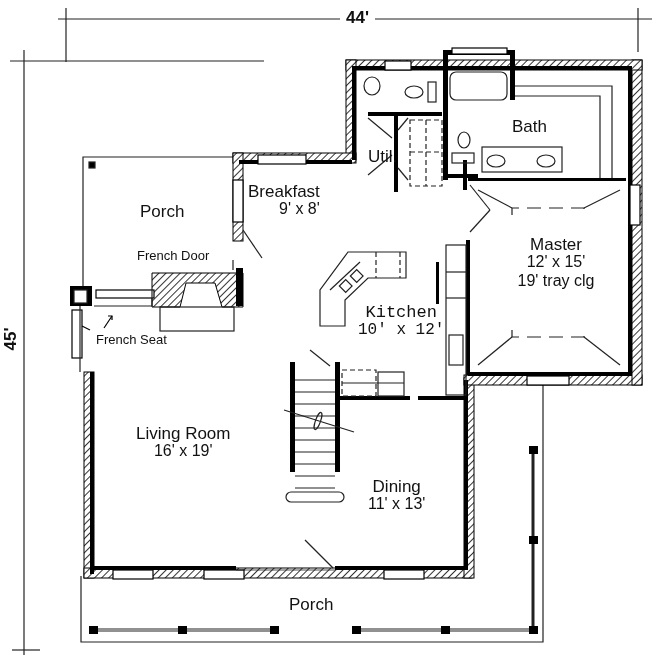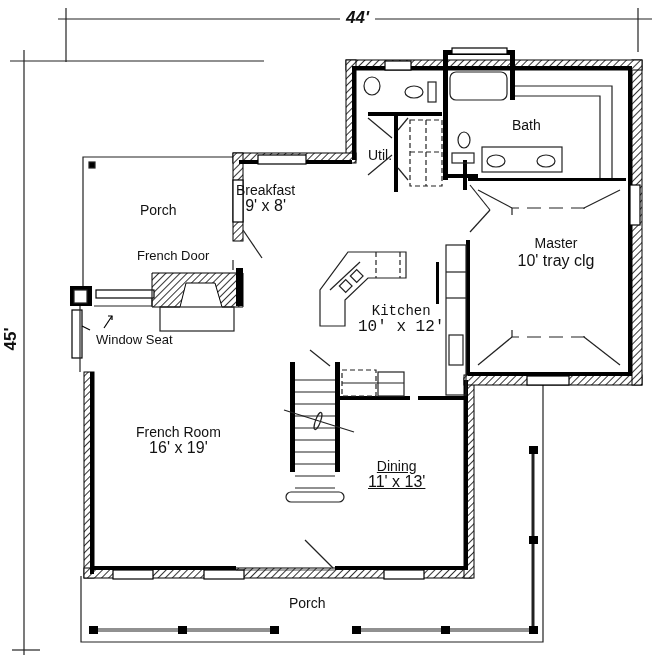--- a/index.html
+++ b/index.html
@@ -1,19 +1,19 @@
 <!DOCTYPE html>
 <html><head>
 <meta charset="utf-8">
 <style>
   html, body { margin:0; padding:0; background:#ffffff; }
   body { width:660px; height:664px; position:relative; overflow:hidden; font-family:"Liberation Sans", sans-serif; }
   svg.plan { position:absolute; left:0; top:0; width:660px; height:664px; }
   .lbl { position:absolute; color:#111; text-align:center; line-height:1.05; white-space:nowrap; }
-  .room-name { font-size:14px; }
+  .room-name { font-size:17px; }
   .room-dim { font-size:16px; }
   .note { font-size:13px; font-weight:normal; }
   .dimtxt { font-size:17px; font-weight:bold; background:#fff; padding:0 6px; }
 </style>
 </head>
 <body>
 
 <svg class="plan" viewBox="0 0 660 664" xmlns="http://www.w3.org/2000/svg">
   <defs>
     <pattern id="hatch" width="5" height="5" patternUnits="userSpaceOnUse" patternTransform="rotate(45)">
@@ -199,48 +199,49 @@
     <line x1="236" y1="570" x2="335" y2="570" stroke-width="0.8"></line>
   </g>
 
   <g stroke="#000" stroke-width="1.2" fill="none">
     <line x1="104" y1="328" x2="112" y2="316"></line>
     <polyline points="108,316 112,316 112,320"></polyline>
     <line x1="90" y1="330" x2="82" y2="326"></line>
   </g>
 </svg>
 
-<div class="lbl dimtxt" style="left:340px;top:9px;font-style:italic;">44'</div>
+<div class="lbl dimtxt" style="left:340px;top:9px;">44'</div>
 <div class="lbl dimtxt" style="left:-4px;top:330px;transform:rotate(-90deg);padding:0 3px;">45'</div>
 
 <div class="lbl room-name" style="left:140px;top:203px;">Porch</div>
 <div class="lbl note" style="left:137px;top:249px;">French Door</div>
-<div class="lbl note" style="left:96px;top:333px;">Window Seat</div>
-
-<div class="lbl" style="left:236px;top:183px;">
+<div class="lbl note" style="left:96px;top:333px;">French Seat</div>
+
+<div class="lbl" style="left:248px;top:183px;text-align:right;">
   <div class="room-name">Breakfast</div>
   <div class="room-dim">9' x 8'</div>
 </div>
 
 <div class="lbl room-name" style="left:368px;top:148px;text-align:center;">Util.</div>
 <div class="lbl room-name" style="left:512px;top:118px;">Bath</div>
 
 <div class="lbl" style="left:500px;top:236px;width:112px;">
   <div class="room-name">Master</div>
-  <div class="room-dim" style="margin-top:2px;">10' tray clg</div>
+  <div class="room-dim">12' x 15'</div>
+  <div class="room-dim" style="margin-top:2px;">19' tray clg</div>
 </div>
 
 <div class="lbl" style="left:358px;top:304px;font-family:Liberation Mono, monospace;">
   <div class="room-name">Kitchen</div>
   <div class="room-dim">10' x 12'</div>
 </div>
 
 <div class="lbl" style="left:136px;top:425px;">
-  <div class="room-name">French Room</div>
+  <div class="room-name">Living Room</div>
   <div class="room-dim">16' x 19'</div>
 </div>
 
-<div class="lbl" style="left:368px;top:459px;text-decoration:underline;">
+<div class="lbl" style="left:368px;top:478px;">
   <div class="room-name">Dining</div>
   <div class="room-dim">11' x 13'</div>
 </div>
 
 <div class="lbl room-name" style="left:289px;top:596px;">Porch</div>
 
 </body></html>

